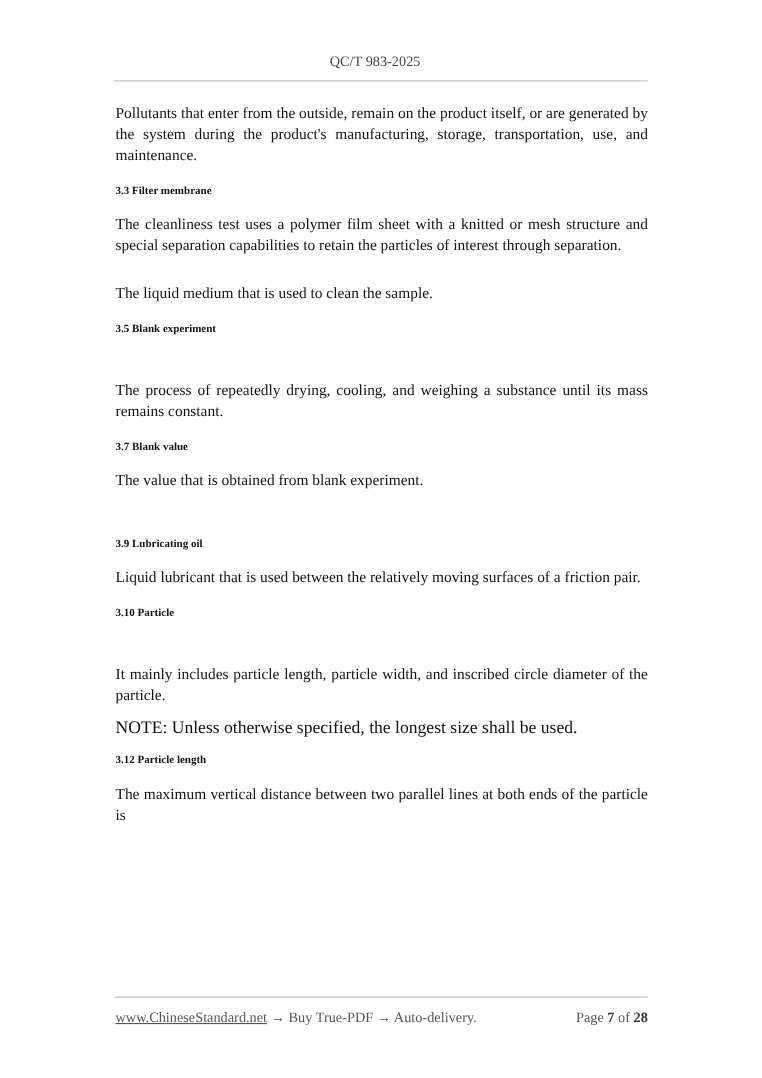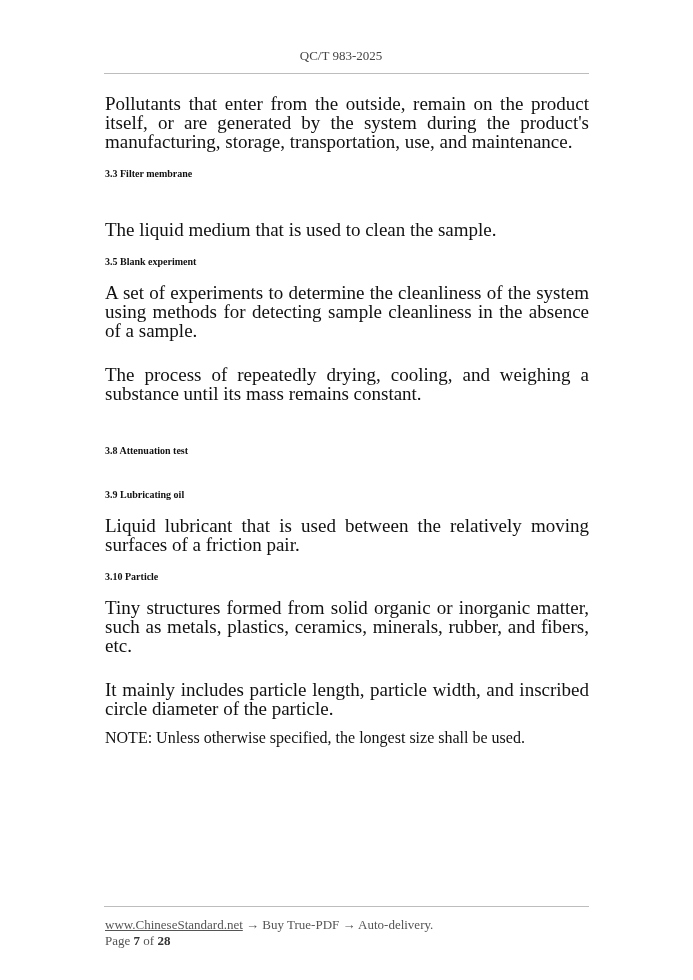--- a/index.html
+++ b/index.html
@@ -2,82 +2,84 @@
 <html><head>
 <meta charset="utf-8">
 <style>
   html, body { margin: 0; padding: 0; background: #ffffff; }
   body { width: 693px; height: 980px; position: relative; overflow: hidden;
          font-family: "Liberation Serif", "DejaVu Serif", serif; color: #111; }
   .header { position: absolute; top: 48px; left: 0; width: 682px; text-align: center;
             font-size: 13px; color: #444; }
   .rule-top { position: absolute; top: 73px; left: 104px; width: 485px; height: 1px; background: #bdbdbd; }
   .content { position: absolute; top: 94px; left: 105px; width: 484px; }
-  .para { font-size: 19px; line-height: 19px; text-align: justify; margin: 0; }
+  .para { font-size: 14px; line-height: 19px; text-align: justify; margin: 0; }
   .heading { font-size: 10px; font-weight: bold; line-height: 19px; margin: 0; }
   .note { font-size: 16px; line-height: 16px; margin: 0; }
   .gap-h { height: 12px; }
   .gap-p { height: 13px; }
   .rule-bot { position: absolute; top: 906px; left: 104px; width: 485px; height: 1px; background: #bdbdbd; }
   .footer { position: absolute; top: 917px; left: 105px; width: 484px; font-size: 13px; color: #555;
-            display: flex; justify-content: space-between; flex-direction: column; }
+            display: flex; justify-content: space-between; }
   .footer a { color: #555; text-decoration: underline; }
   .footer b { color: #333; }
 </style>
 </head>
 <body>
 
 <div class="header">QC/T 983-2025</div>
 <div class="rule-top"></div>
 
 <div class="content">
   <p class="para">Pollutants that enter from the outside, remain on the product itself, or are generated by the system during the product's manufacturing, storage, transportation, use, and maintenance.</p>
   <div class="gap-p"></div>
 
   <p class="heading">3.3 Filter membrane</p>
   <div class="gap-h"></div>
+  <p class="para">The cleanliness test uses a polymer film sheet with a knitted or mesh structure and special separation capabilities to retain the particles of interest through separation.</p>
   <div class="gap-p"></div>
 
   <div class="gap-h"></div>
   <p class="para">The liquid medium that is used to clean the sample.</p>
   <div class="gap-p"></div>
 
   <p class="heading">3.5 Blank experiment</p>
   <div class="gap-h"></div>
-  <p class="para">A set of experiments to determine the cleanliness of the system using methods for detecting sample cleanliness in the absence of a sample.</p>
   <div class="gap-p"></div>
 
   <div class="gap-h"></div>
   <p class="para">The process of repeatedly drying, cooling, and weighing a substance until its mass remains constant.</p>
   <div class="gap-p"></div>
 
+  <p class="heading">3.7 Blank value</p>
   <div class="gap-h"></div>
+  <p class="para">The value that is obtained from blank experiment.</p>
   <div class="gap-p"></div>
 
-  <p class="heading">3.8 Attenuation test</p>
   <div class="gap-h"></div>
   <div class="gap-p"></div>
 
   <p class="heading">3.9 Lubricating oil</p>
   <div class="gap-h"></div>
   <p class="para">Liquid lubricant that is used between the relatively moving surfaces of a friction pair.</p>
   <div class="gap-p"></div>
 
   <p class="heading">3.10 Particle</p>
   <div class="gap-h"></div>
-  <p class="para">Tiny structures formed from solid organic or inorganic matter, such as metals, plastics, ceramics, minerals, rubber, and fibers, etc.</p>
   <div class="gap-p"></div>
 
   <div class="gap-h"></div>
   <p class="para">It mainly includes particle length, particle width, and inscribed circle diameter of the particle.</p>
   <div class="gap-h"></div>
   <p class="note">NOTE: Unless otherwise specified, the longest size shall be used.</p>
   <div class="gap-h"></div>
 
+  <p class="heading">3.12 Particle length</p>
   <div class="gap-h"></div>
+  <p class="para" style="text-align-last: justify;">The maximum vertical distance between two parallel lines at both ends of the particle is</p>
 </div>
 
 <div class="rule-bot"></div>
 <div class="footer">
   <span>
     <a>www.ChineseStandard.net</a>
     <span>→</span>
     <span>Buy True-PDF</span>
     <span>→</span>
     <span>Auto-delivery.</span>

